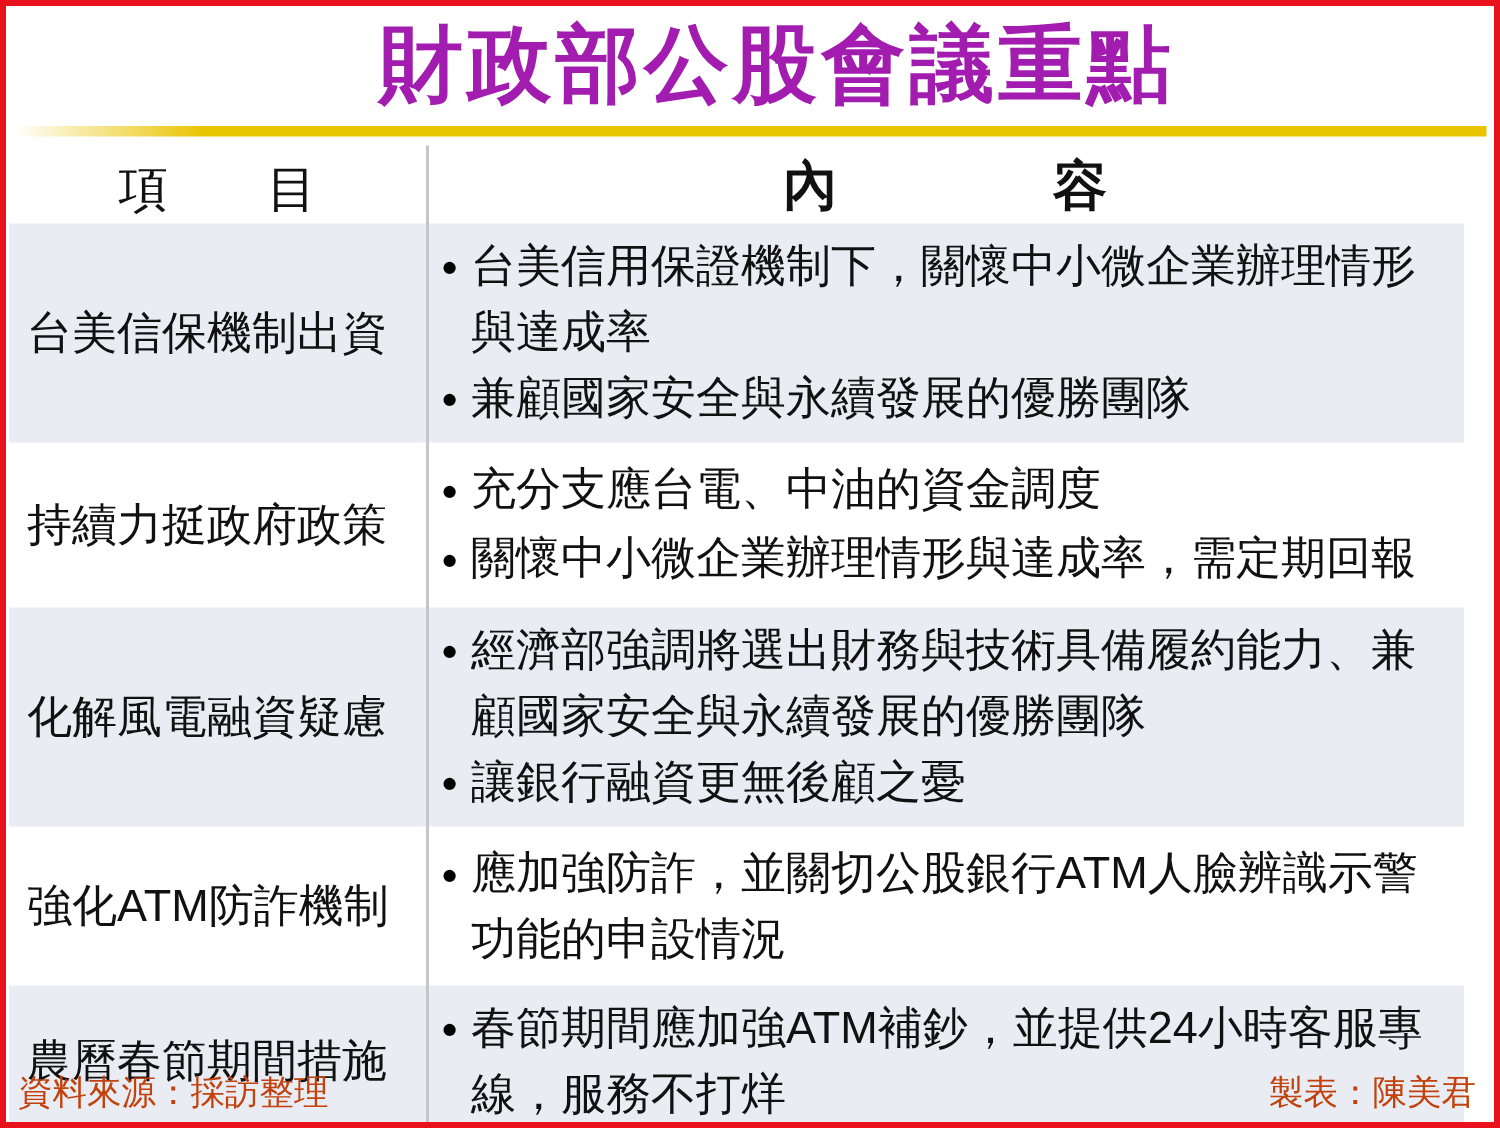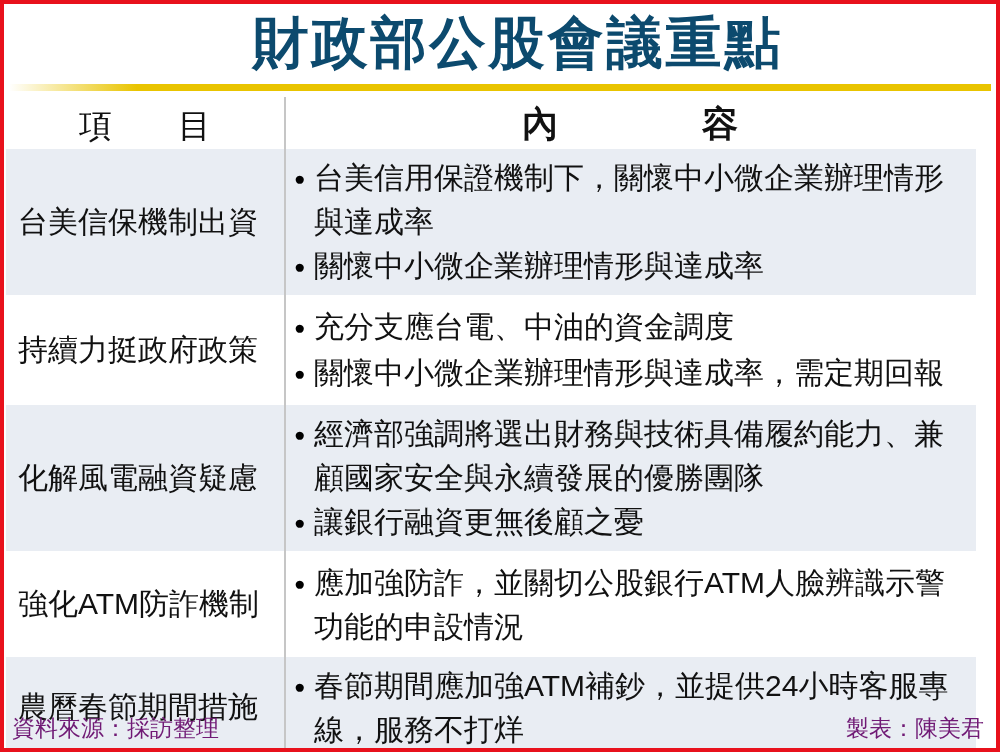--- a/index.html
+++ b/index.html
@@ -4,21 +4,21 @@
 <style>
   html,body { margin:0; padding:0; background:#888; }
   .frame {
     width:1000px; height:752px; box-sizing:border-box;
     border:4px solid #e8111c; background:#ffffff;
     font-family:"Liberation Sans","DejaVu Sans",sans-serif;
     position:relative; overflow:hidden; margin:0 auto;
   }
   .title-wrap { text-align:center; padding-top:4px; height:76px; }
   .title {
-    font-size:56px; font-weight:bold; color:#0c4a6e;
+    font-size:56px; font-weight:bold; color:#a21caf;
     letter-spacing:3px; line-height:70px; white-space:nowrap;padding-left:36px;
   }
   .gold-bar {
     height:7px; margin:0 5px;
     background:linear-gradient(to right,#ffffff 0%, #e9c400 13%, #e9c400 100%);
   }
   .table-wrap { position:relative; margin:6px 20px 0 2px; }
   .col-divider {
     position:absolute; left:278px; top:0; bottom:0; width:2px;
     background:#c6c6c6;
@@ -38,21 +38,21 @@
   .cell-content {
     flex:1; box-sizing:border-box; padding:7px 4px 5px 10px;
     font-size:30px; line-height:44px; color:#111;
   }
   .bullet { display:flex; }
   .dot { width:20px; flex:none; font-size:19px; line-height:46px; color:#000; }
   .btext { flex:1; }
   .footer {
     position:absolute; left:8px; right:12px; bottom:4px;
     display:flex; justify-content:space-between; align-items:baseline;
-    font-size:23px; color:#701a75;
+    font-size:23px; color:#c2410c;
   }
 </style>
 </head>
 <body>
 
 <div class="frame">
 
   <div class="title-wrap">
     <div class="title">財政部公股會議重點</div>
   </div>
@@ -69,21 +69,21 @@
 
     <div class="row blue r1">
       <div class="cell-item">台美信保機制出資</div>
       <div class="cell-content">
         <div class="bullet">
           <span class="dot">●</span>
           <span class="btext">台美信用保證機制下，關懷中小微企業辦理情形與達成率</span>
         </div>
         <div class="bullet">
           <span class="dot">●</span>
-          <span class="btext">關懷中小微企業辦理情形與達成率</span>
+          <span class="btext">兼顧國家安全與永續發展的優勝團隊</span>
         </div>
       </div>
     </div>
 
     <div class="row white r2">
       <div class="cell-item">持續力挺政府政策</div>
       <div class="cell-content">
         <div class="bullet">
           <span class="dot">●</span>
           <span class="btext">充分支應台電、中油的資金調度</span>

